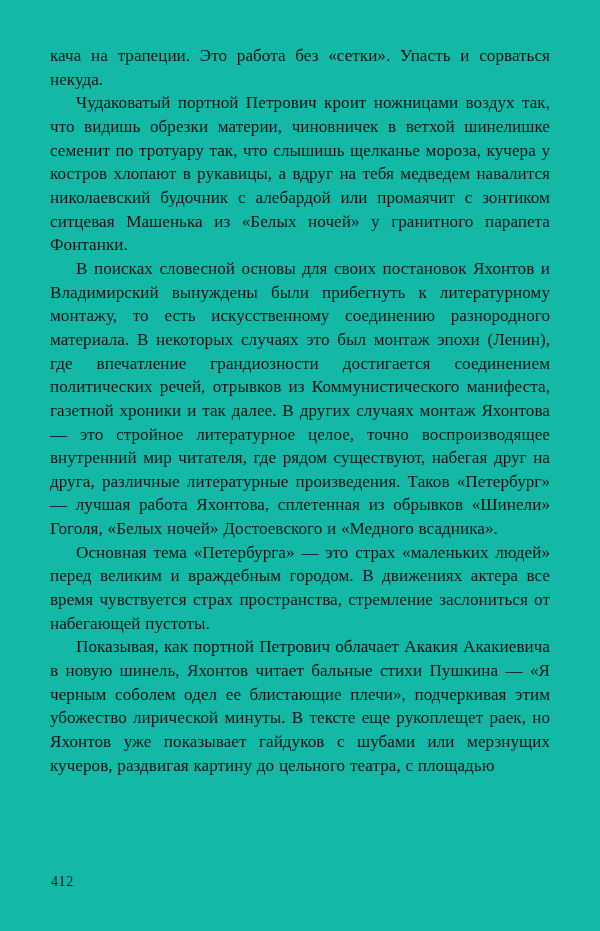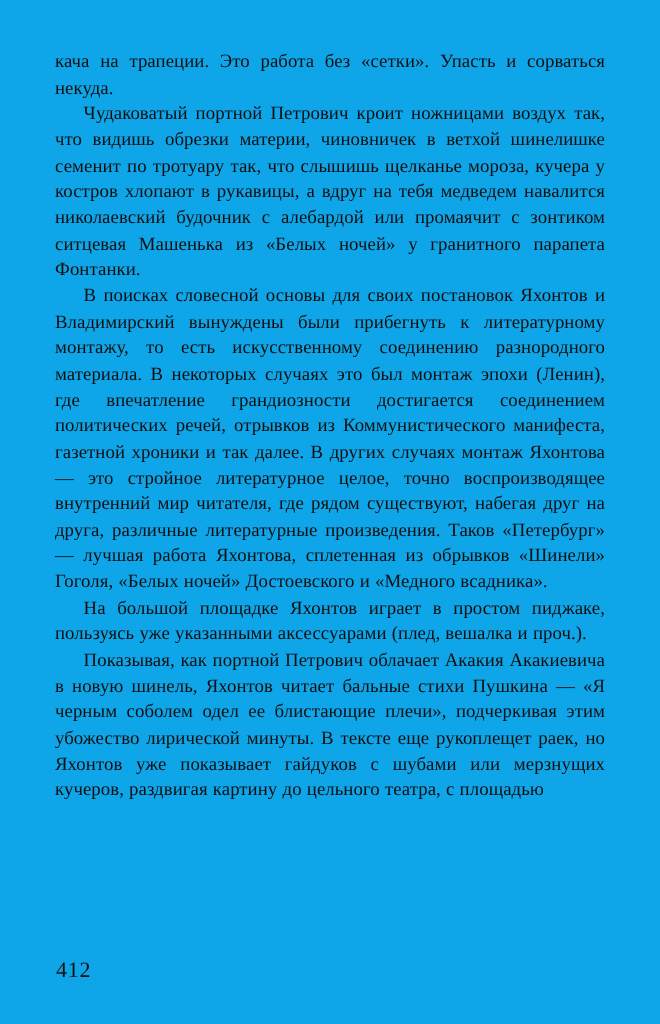--- a/index.html
+++ b/index.html
@@ -16,21 +16,21 @@
     font-family: "Liberation Serif", "DejaVu Serif", serif;
     color: #101010;
     -webkit-font-smoothing: antialiased;
   }
 
   .page {
     position: absolute;
     left: 0; top: 0;
     width: 600px;
     height: 931px;
-    background: #0ea5e9;
+    background: #14b8a6;
   }
 
   .text-block {
     position: absolute;
     left: 50px;
     top: 44px;
     width: 500px;
   }
 
   p.para {
@@ -48,34 +48,34 @@
 
   
   p.para.cont {
     text-indent: 0;
   }
 
   .page-number {
     position: absolute;
     left: 51px;
     top: 872px;
-    font-size: 20px;
+    font-size: 14px;
     line-height: 20px;
     letter-spacing: 0.6px;
     font-family: "Liberation Serif", "DejaVu Serif", serif;
   }
 </style>
 </head>
 <body>
 
 <div class="page">
 
   <div class="text-block">
     <p class="para cont">кача на трапеции. Это работа без «сетки». Упасть и сорваться некуда.</p>
     <p class="para">Чудаковатый портной Петрович кроит ножницами воздух так, что видишь обрезки материи, чиновничек в ветхой шинелишке семенит по тротуару так, что слышишь щелканье мороза, кучера у костров хлопают в рукавицы, а вдруг на тебя медведем навалится николаевский будочник с алебардой или промаячит с зонтиком ситцевая Машенька из «Белых ночей» у гранитного парапета Фонтанки.</p>
     <p class="para">В поисках словесной основы для своих постановок Яхонтов и Владимирский вынуждены были прибегнуть к литературному монтажу, то есть искусственному соединению разнородного материала. В некоторых случаях это был монтаж эпохи (Ленин), где впечатление грандиозности достигается соединением политических речей, отрывков из Коммунистического манифеста, газетной хроники и так далее. В других случаях монтаж Яхонтова — это стройное литературное целое, точно воспроизводящее внутренний мир читателя, где рядом существуют, набегая друг на друга, различные литературные произведения. Таков «Петербург» — лучшая работа Яхонтова, сплетенная из обрывков «Шинели» Гоголя, «Белых ночей» Достоевского и «Медного всадника».</p>
-    <p class="para">На большой площадке Яхонтов играет в простом пиджаке, пользуясь уже указанными аксессуарами (плед, вешалка и проч.).</p>
+    <p class="para">Основная тема «Петербурга» — это страх «маленьких людей» перед великим и враждебным городом. В движениях актера все время чувствуется страх пространства, стремление заслониться от набегающей пустоты.</p>
     <p class="para">Показывая, как портной Петрович облачает Акакия Акакиевича в новую шинель, Яхонтов читает бальные стихи Пушкина — «Я черным соболем одел ее блистающие плечи», подчеркивая этим убожество лирической минуты. В тексте еще рукоплещет раек, но Яхонтов уже показывает гайдуков с шубами или мерзнущих кучеров, раздвигая картину до цельного театра, с площадью</p>
   </div>
 
   <div class="page-number">412</div>
 
 </div>
 
 </body></html>

